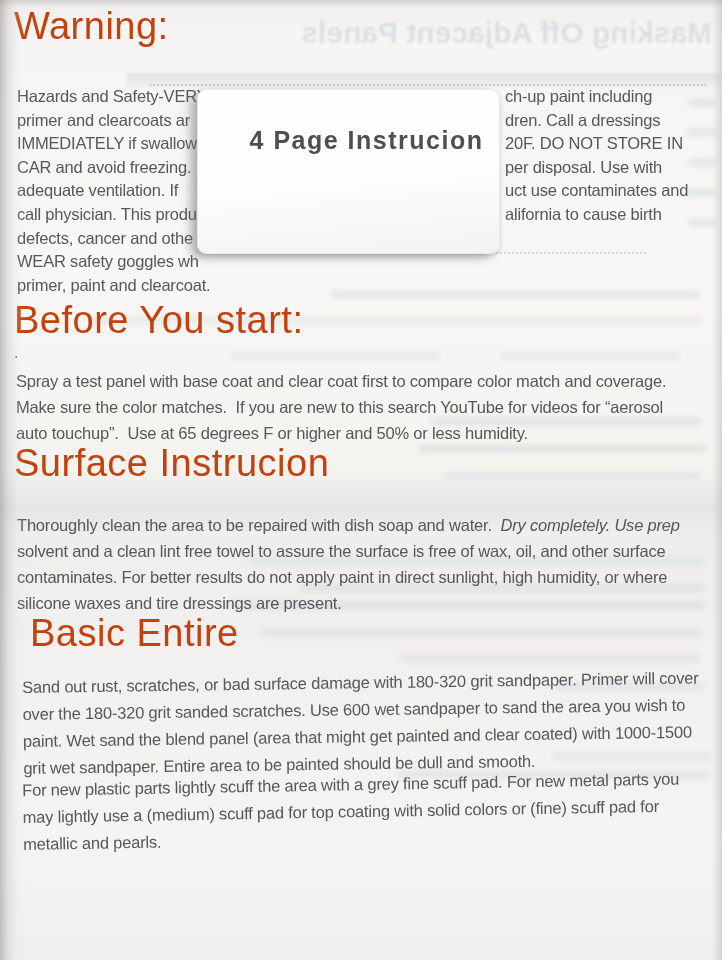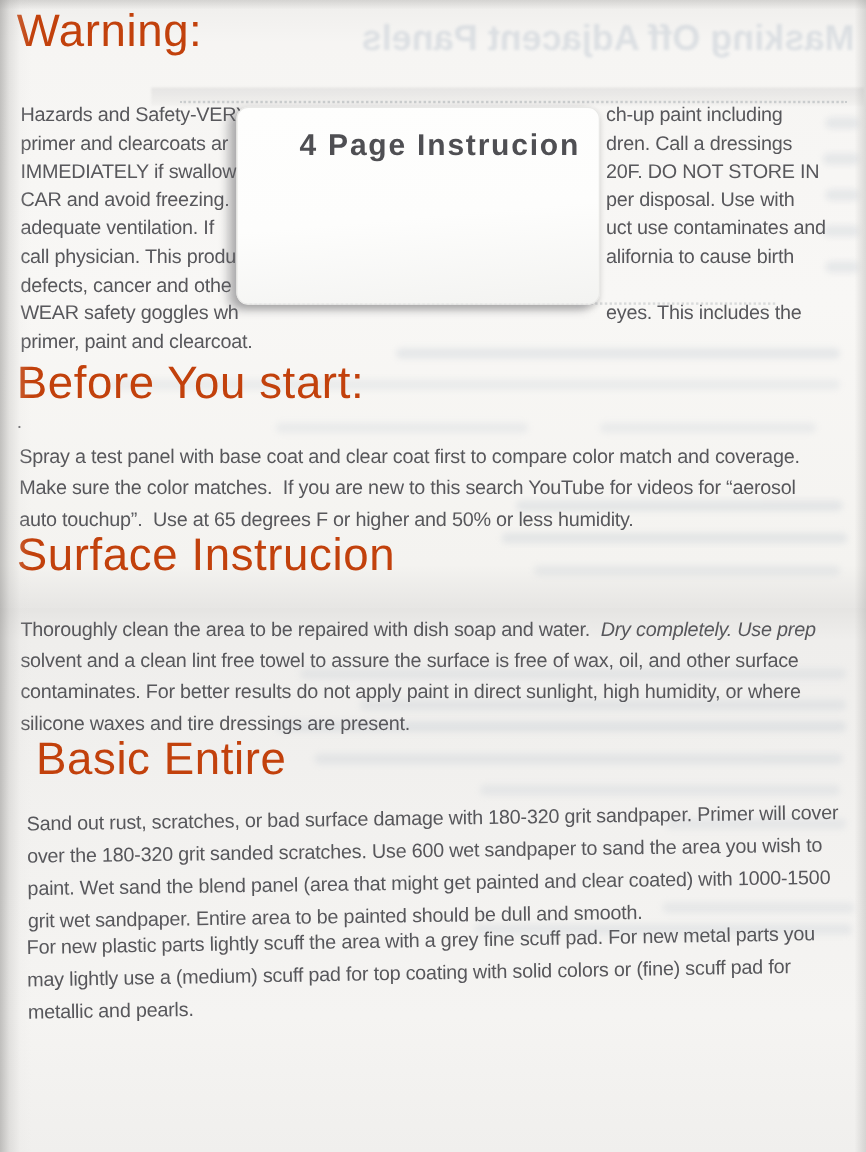--- a/index.html
+++ b/index.html
@@ -37,21 +37,21 @@
   .backing-dots{position:absolute;top:84px;left:150px;width:556px;height:0;z-index:4;
     border-top:2px dotted rgba(172,176,181,.55);}
   .backing-dots-bottom{position:absolute;top:252px;left:204px;width:442px;height:0;z-index:4;
     border-top:2px dotted rgba(178,182,186,.45);}
   .sticker{position:absolute;left:197px;top:89px;width:301px;height:163px;z-index:10;
     background:linear-gradient(175deg,#fefefd 0%,#fdfdfc 55%,#f3f3f1 100%);
     border-radius:10px;border:1px solid #e9e9e7;
     box-shadow:-7px 4px 8px rgba(105,105,108,.45), 0 2px 5px rgba(0,0,0,.14);
     text-align:center;}
   .sticker-line{font-weight:700;font-size:25px;color:#4f4f53;letter-spacing:1.5px;white-space:pre;}
-  .sticker-line.l1{margin-top:17px;padding-left:36px;}
+  .sticker-line.l1{margin-top:36px;padding-left:36px;}
   .sticker-line.l2{margin-top:24px;}
 
   
   .ghost-title{position:absolute;top:16px;left:300px;width:412px;z-index:1;
     transform:scaleX(-1);color:#c7ced6;opacity:.55;filter:blur(1.3px);
     font-size:30px;font-weight:700;white-space:pre;text-align:left;}
   .gl{position:absolute;height:9px;border-radius:4px;background:#b4bec9;opacity:.26;
       filter:blur(2.5px);z-index:1;}
 </style>
 </head>
@@ -85,21 +85,21 @@
 <div class="h" style="left:14px;top:6px">Warning:</div>
 
 <div class="para" style="left:17px;top:85px;width:700px">
   <div class="wline"><span>Hazards and Safety-VERY</span><span class="wr">ch-up paint including</span></div>
   <div class="wline"><span>primer and clearcoats ar</span><span class="wr">dren. Call a dressings</span></div>
   <div class="wline"><span>IMMEDIATELY if swallow</span><span class="wr">20F. DO NOT STORE IN</span></div>
   <div class="wline"><span>CAR and avoid freezing.</span><span class="wr">per disposal. Use with</span></div>
   <div class="wline"><span>adequate ventilation. If</span><span class="wr">uct use contaminates and</span></div>
   <div class="wline"><span>call physician. This produ</span><span class="wr">alifornia to cause birth</span></div>
   <div class="wline"><span>defects, cancer and othe</span></div>
-  <div class="wline"><span>WEAR safety goggles wh</span><span class="wr">eyes. This includes the</span></div>
+  <div class="wline"><span>WEAR safety goggles wh</span></div>
   <div class="wline"><span>primer, paint and clearcoat.</span></div>
 </div>
 
 <div class="backing-shadow"></div>
 <div class="backing-dots"></div>
 <div class="backing-dots-bottom"></div>
 <div class="sticker">
   <div class="sticker-line l1">4 Page Instrucion</div>
 </div>
 

